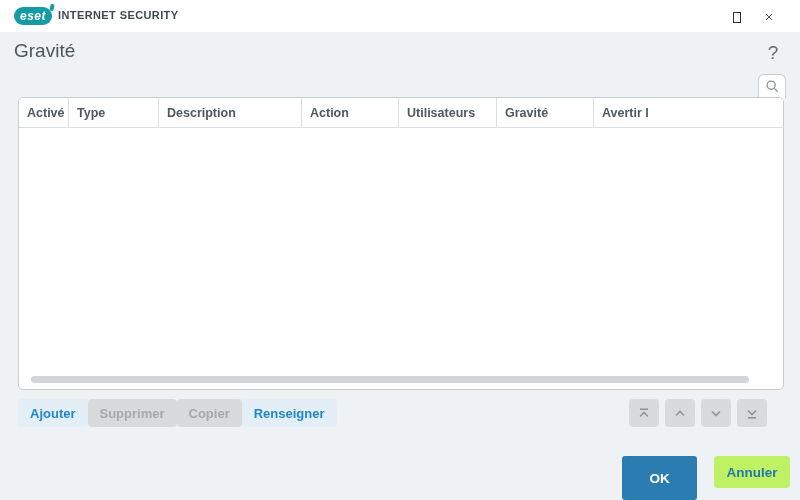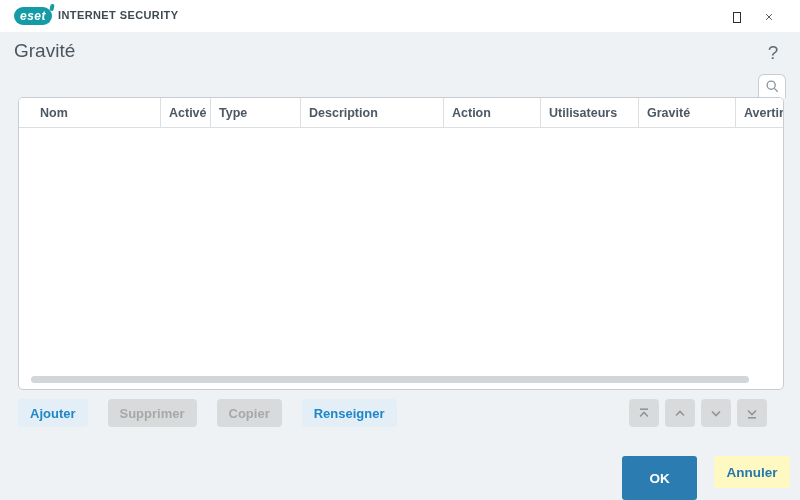--- a/index.html
+++ b/index.html
@@ -60,40 +60,40 @@
   .th.c4{width:97px;}
   .th.c5{width:98px;}
   .th.c6{width:97px;}
   .th.c7{flex:1 1 auto;border-right:none;}
   .tbody{height:226px;background:#fff;}
   .hscroll-thumb{
     position:absolute;left:12px;bottom:6px;width:718px;height:7px;background:#d3d6d8;
     border-radius:4px;cursor:pointer;
   }
   
-  .toolbar{position:absolute;left:18px;top:399px;display:flex;gap:20px;}
+  .toolbar{position:absolute;left:18px;top:399px;display:flex;gap:0;}
   .tb-btn{
     height:28px;padding:0 12px;border:0;border-radius:4px;font-size:13px;font-weight:bold;
     display:flex;align-items:center;justify-content:center;cursor:pointer;
   }
   .tb-btn.enabled{background:#e3eef7;color:#1f86c8;}
   .tb-btn.disabled{background:#d9dadb;color:#a6a8aa;cursor:default;}
   .move-group{position:absolute;left:629px;top:399px;display:flex;gap:6px;}
   .move-btn{
     width:30px;height:28px;border:0;border-radius:4px;background:#d9dadb;
     display:flex;align-items:center;justify-content:center;cursor:default;
   }
   
   .ok-btn{
     position:absolute;left:622px;top:456px;width:75px;height:44px;border:0;border-radius:3px;
     background:#2b7cb0;color:#ffffff;font-size:13.5px;font-weight:bold;cursor:pointer;
   }
   .cancel-btn{
     position:absolute;left:714px;top:456px;width:76px;height:32px;border:0;border-radius:3px;
-    background:#fef9c3;color:#2778ad;font-size:13.5px;font-weight:bold;cursor:pointer;
+    background:#bef264;color:#2778ad;font-size:13.5px;font-weight:bold;cursor:pointer;
   }
 </style>
 </head>
 <body>
 
 <div id="app">
 
   <div class="titlebar">
     <div class="logo-pill">eset</div>
     <div class="logo-mark"></div>
@@ -114,21 +114,20 @@
 
   <div class="search-tab">
     <svg width="15" height="15" viewBox="0 0 16 16">
       <circle cx="6.6" cy="6.6" r="4.3" fill="none" stroke="#8a949c" stroke-width="1.4"></circle>
       <line x1="10" y1="10" x2="13.6" y2="13.6" stroke="#8a949c" stroke-width="1.4"></line>
     </svg>
   </div>
 
   <div class="rules-table">
     <div class="thead">
-      <div class="th c0">Nom</div>
       <div class="th c1">Activé</div>
       <div class="th c2">Type</div>
       <div class="th c3">Description</div>
       <div class="th c4">Action</div>
       <div class="th c5">Utilisateurs</div>
       <div class="th c6">Gravité</div>
       <div class="th c7">Avertir l</div>
     </div>
     <div class="tbody"></div>
     <div class="hscroll-thumb"></div>

